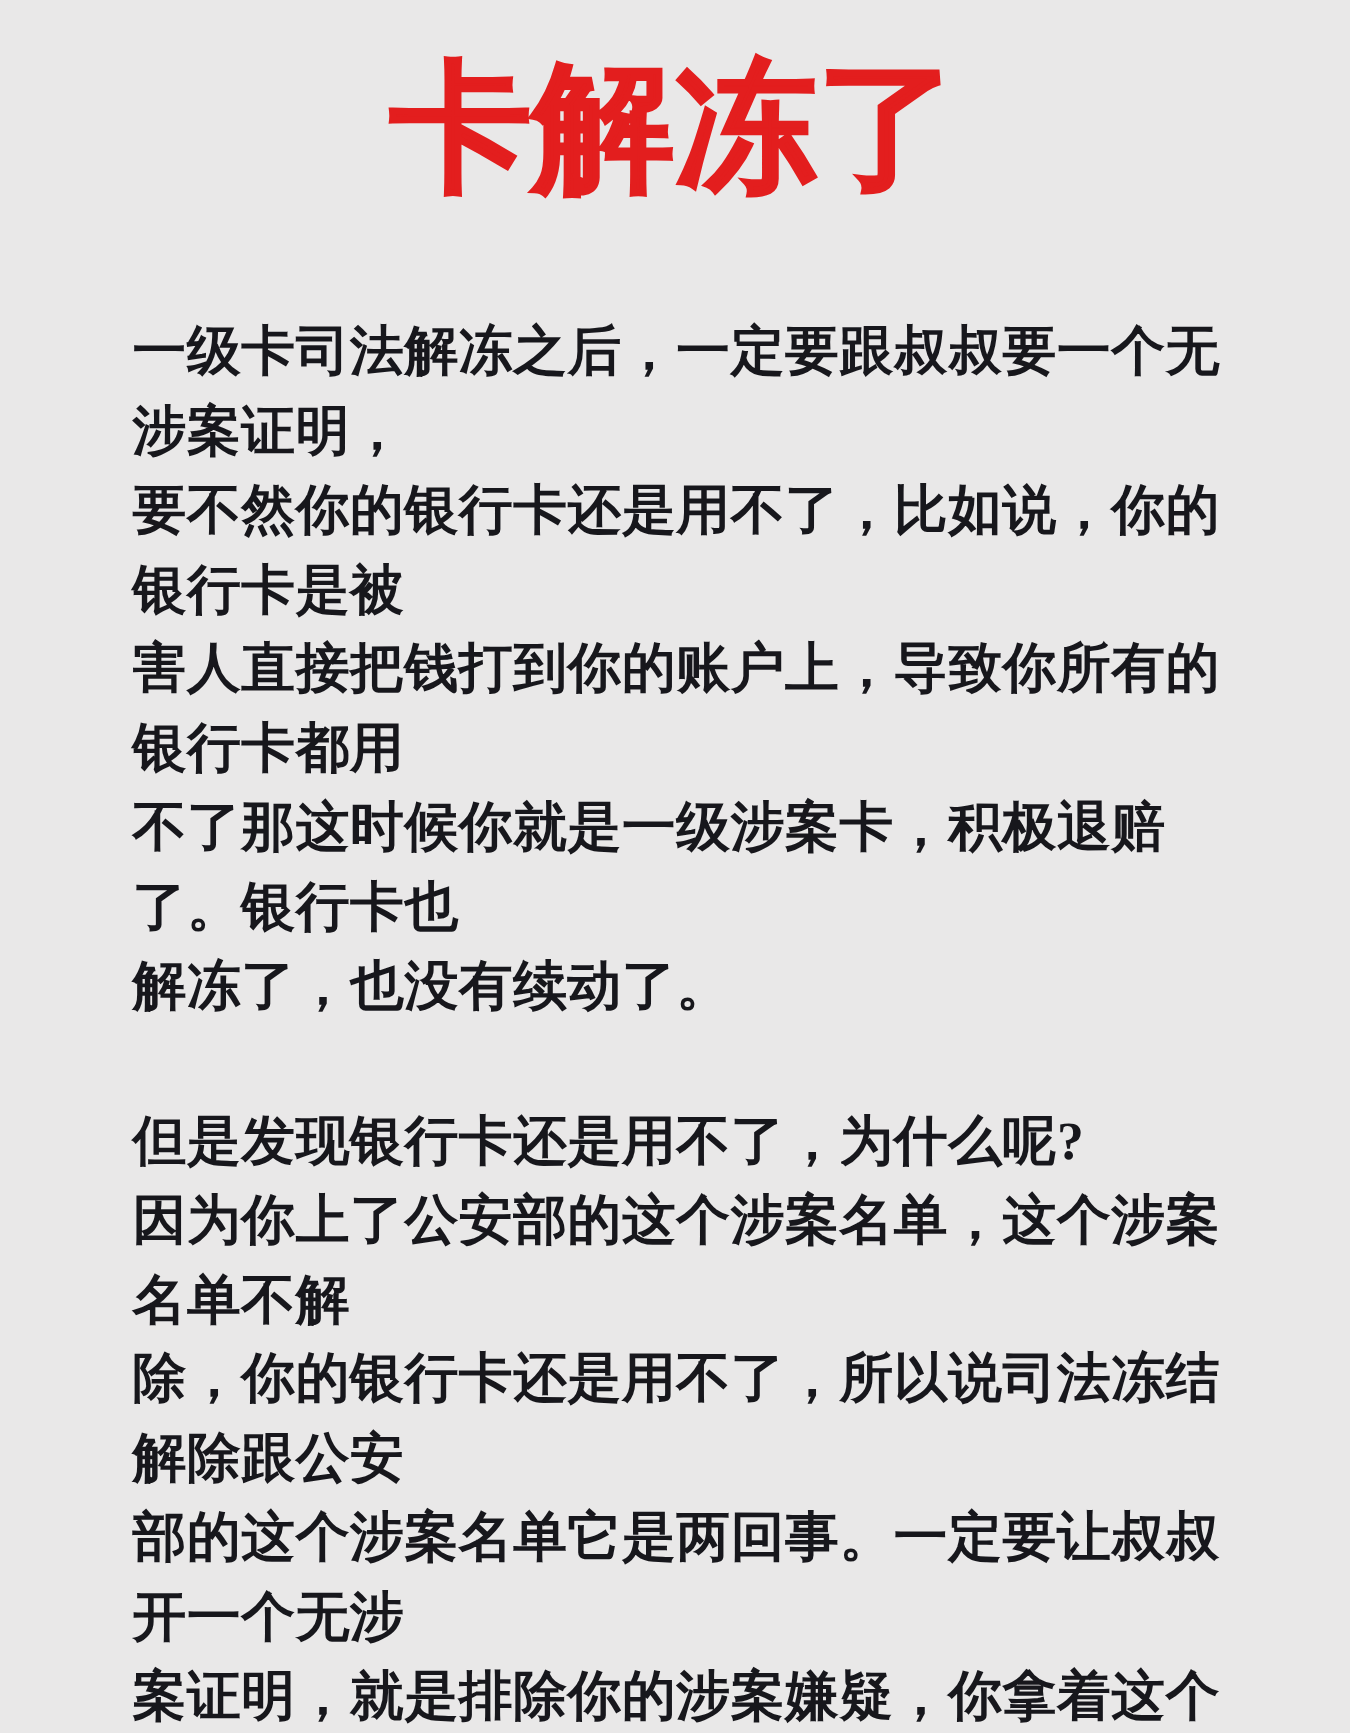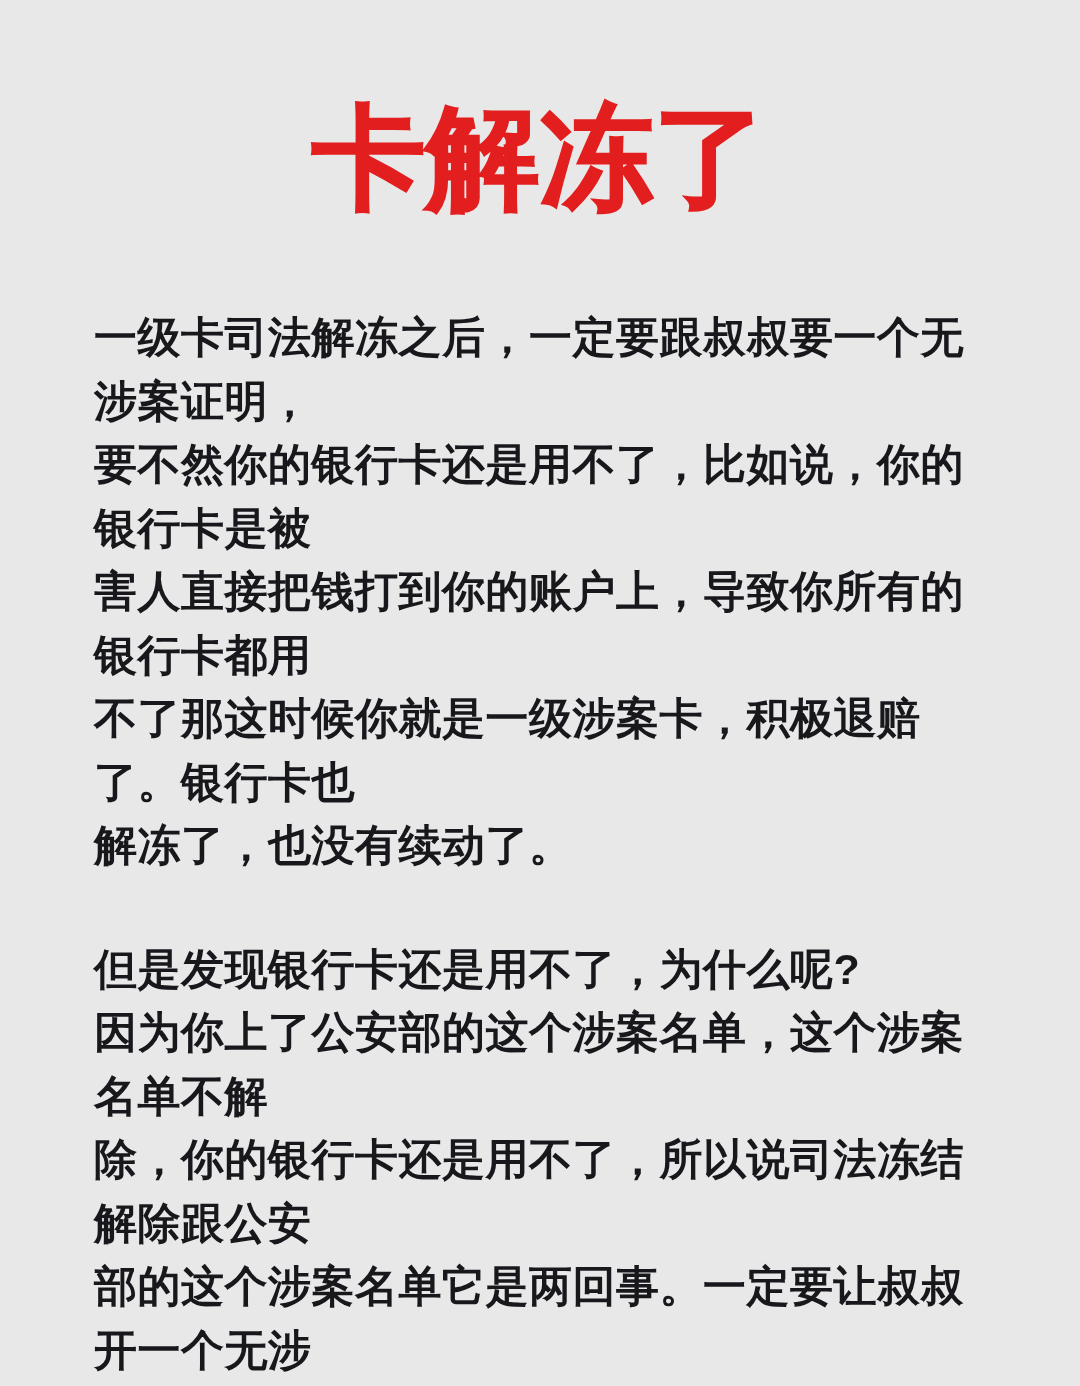--- a/index.html
+++ b/index.html
@@ -13,39 +13,39 @@
     overflow: hidden;
   }
   .poster {
     position: relative;
     width: 1080px;
     height: 1386px;
     box-sizing: border-box;
     background: var(--page-bg, #e9e8e8);
   }
   .title-block {
-    padding-top: 94px;
+    padding-top: 38px;
     text-align: center;
   }
   .title-line {
     font-family: "Liberation Sans", sans-serif;
     font-weight: 900;
     font-size: 113px;
     line-height: 128px;
     color: var(--title-color, #e31e1e);
     letter-spacing: 1px;
     -webkit-text-stroke: 2px var(--title-color, #e31e1e);
     white-space: nowrap;
   }
   .content {
     margin: 84px 92px 0 94px;
   }
   .para {
-    margin: 0;
-    font-family: Liberation Sans, sans-serif;
+    margin: 12px;
+    font-family: Liberation Serif, serif;
     font-weight: 700;
     font-size: 43px;
     line-height: 63.5px;
     color: var(--text-color, #17171c);
     white-space: pre-line;
     text-align: left;
     letter-spacing: 0.5px;
   }
   .para-2 {
     margin-top: 60px;

